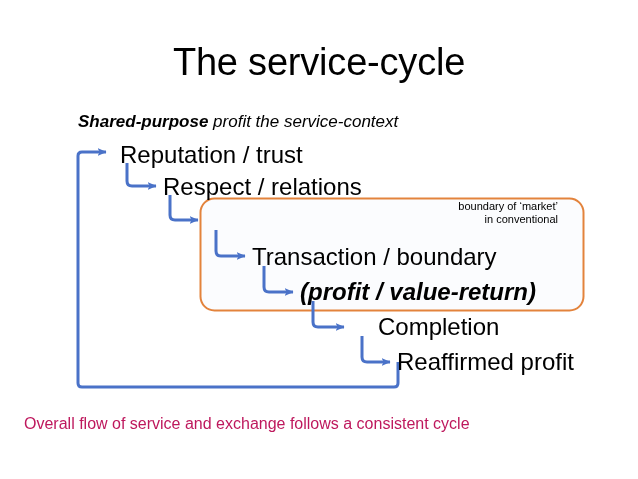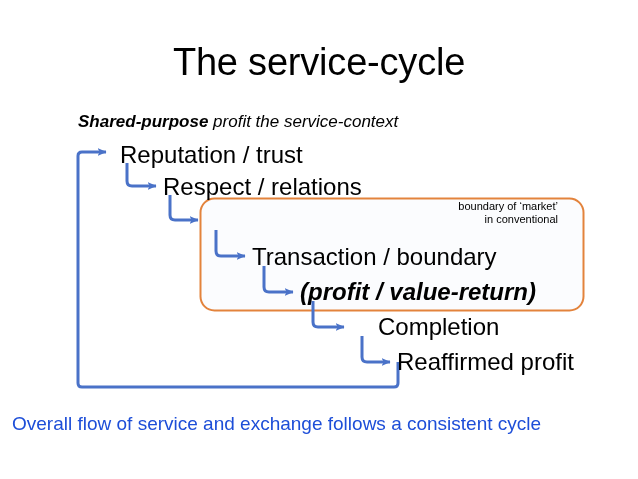--- a/index.html
+++ b/index.html
@@ -84,26 +84,26 @@
     width: 160px;
     text-align: right;
     font-size: 11px;
     line-height: 13px;
     color: #000000;
   }
 
   
   #caption {
     position: absolute;
-    left: 12px;
+    left: 24px;
     top: 412px;
-    font-size: 19px;
+    font-size: 16px;
     line-height: 24px;
     white-space: nowrap;
-    color: #1d4ed8;
+    color: #be185d;
   }
 </style>
 </head>
 <body>
 
 <div id="slide">
 
   <div id="title">The service-cycle</div>
 
   <div id="subtitle">

